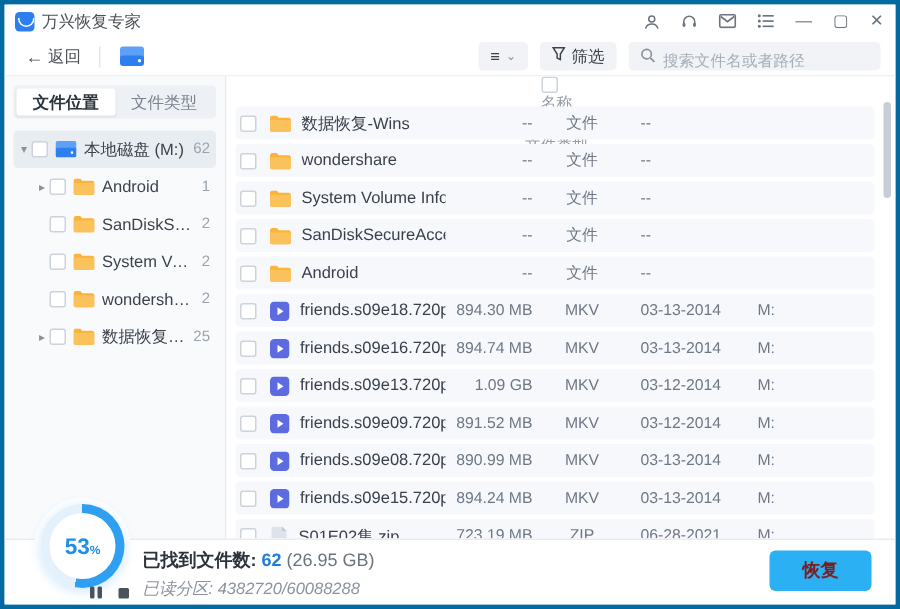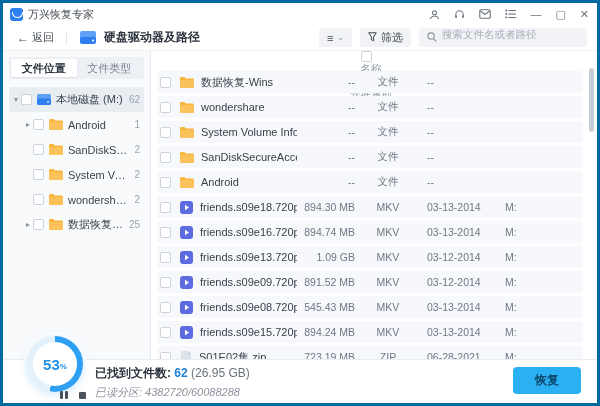--- a/index.html
+++ b/index.html
@@ -21,21 +21,21 @@
   .tl-left { display:flex; align-items:center; }
   .back { display:flex; align-items:center; gap:3px; font-size:11px; color:#4a5058; cursor:pointer; }
   .back .arr { font-size:12px; }
   .tl-div { width:1px; height:14px; background:#e2e6ea; margin:0 12px; }
   .drive-ic { margin-right:7px; display:inline-flex; }
   .tb-title { font-size:12px; font-weight:bold; color:#2b333d; }
   .tl-right { display:flex; align-items:center; gap:8px; }
   .pillbtn { display:flex; align-items:center; gap:4px; height:19px; padding:0 8px; background:#f1f3f6; border:none; border-radius:3px; font-size:11px; color:#3c434c; font-family:inherit; cursor:pointer; }
   .pillbtn .chev { font-size:8px; color:#8a929c; }
   .filter-label { font-weight:normal; }
-  .searchbox { display:flex; align-items:flex-start; gap:5px; width:168px; height:19px; padding:0 8px; background:#f1f3f6; border-radius:3px; }
+  .searchbox { display:flex; align-items:flex-end; gap:5px; width:168px; height:19px; padding:0 8px; background:#f1f3f6; border-radius:3px; }
   .searchbox input { flex:1; border:none; background:transparent; outline:none; font-size:10.5px; color:#3c434c; font-family:inherit; }
   .searchbox input::placeholder { color:#a6aeb8; }
 
   
   .main { position:absolute; top:48px; left:0; right:0; bottom:44px; display:flex; }
   .sidebar { width:148px; background:#f8fafc; border-right:1px solid #e8ebef; padding:6px 6px 0 6px; }
   .tabs { display:flex; background:#edf0f4; border-radius:3px; padding:2px; height:22px; }
   .tab { flex:1; display:flex; align-items:center; justify-content:center; font-size:11px; color:#7a838f; border-radius:2px; cursor:pointer; }
   .tab.active { background:#fff; color:#2b333d; font-weight:bold; box-shadow:0 1px 2px rgba(40,50,60,.08); }
   .tree { margin-top:8px; }
@@ -74,21 +74,21 @@
   .scan-ctrl { position:absolute; left:57px; top:31px; display:flex; align-items:center; gap:11px; }
   .pause-btn { display:inline-flex; gap:2.5px; cursor:pointer; }
   .pause-btn i { width:2.5px; height:8px; background:#4a525c; border-radius:1px; }
   .stop-btn { width:7px; height:7px; background:#4a525c; border-radius:1px; cursor:pointer; }
   .status-text { position:absolute; left:92px; top:5px; }
   .st-line1 { font-size:12px; color:#2b333d; }
   .st-line1 .lbl { font-weight:bold; }
   .st-line1 .cnt { color:#1f7fd8; font-weight:bold; }
   .st-line1 .sz { color:#6b737c; }
   .st-line2 { font-size:11px; color:#8a929c; margin-top:3px;font-style:italic; }
-  .recover-btn { position:absolute; right:16px; top:7px; width:68px; height:27px; background:#2cb0f4; color:#0c4a6e; border:none; border-radius:4px; font-size:12px; font-weight:bold; font-family:Liberation Serif, serif; cursor:pointer; }
+  .recover-btn { position:absolute; right:16px; top:7px; width:68px; height:27px; background:#2cb0f4; color:#7f1d1d; border:none; border-radius:4px; font-size:12px; font-weight:bold; font-family:Liberation Serif, serif; cursor:pointer; }
 </style>
 </head>
 <body>
 
 <div class="window">
 
   <div class="titlebar">
     <div class="tb-left">
       <span class="app-logo"></span>
       <span class="app-title">万兴恢复专家</span>
@@ -136,21 +136,20 @@
         <span>返回</span>
       </span>
       <span class="tl-div"></span>
       <span class="drive-ic">
         <svg width="18" height="15" viewBox="0 0 18 15">
             <rect x="1" y="1" width="16" height="9" rx="2" fill="#5ea0f5"></rect>
             <rect x="1" y="7" width="16" height="7" rx="2" fill="#2d7ff0"></rect>
             <circle cx="14" cy="10.5" r="1.1" fill="#fff"></circle>
           </svg>
       </span>
-      <span class="tb-title">硬盘驱动器及路径</span>
     </div>
     <div class="tl-right">
       <button class="pillbtn">
         <span>≡</span>
         <span class="chev">⌄</span>
       </button>
       <button class="pillbtn">
         <span><svg width="9" height="10" viewBox="0 0 10 11">
               <path d="M.8.8h8.4L6.2 5.5v4.2l-2.4-1.2V5.5z" fill="none" stroke="#3c434c" stroke-width="1.1"></path>
             </svg></span>
@@ -400,21 +399,21 @@
 
   <div class="trow">
     <span class="cb"></span>
     <span class="f-icon">
               <svg width="13" height="13" viewBox="0 0 13 13">
                 <rect width="13" height="13" rx="3" fill="#5c6ce0"></rect>
                 <path d="M5 3.8l4 2.7-4 2.7z" fill="#fff"></path>
               </svg>
             </span>
     <span class="c-name">friends.s09e08.720p.bluray.x2...</span>
-    <span class="c-size col-size">545.43 MB</span>
+    <span class="c-size col-size">890.99 MB</span>
     <span class="c-type col-type">MKV</span>
     <span class="c-date col-date">03-13-2014</span>
     <span class="c-path col-path">M:</span>
   </div>
 
   <div class="trow">
     <span class="cb"></span>
     <span class="f-icon">
               <svg width="13" height="13" viewBox="0 0 13 13">
                 <rect width="13" height="13" rx="3" fill="#5c6ce0"></rect>

